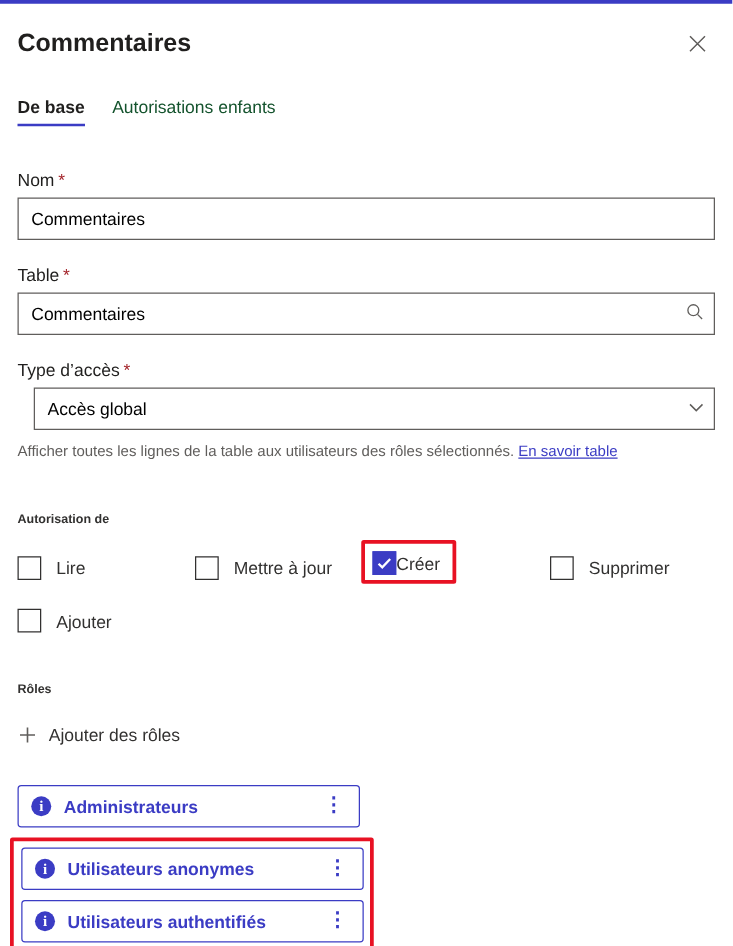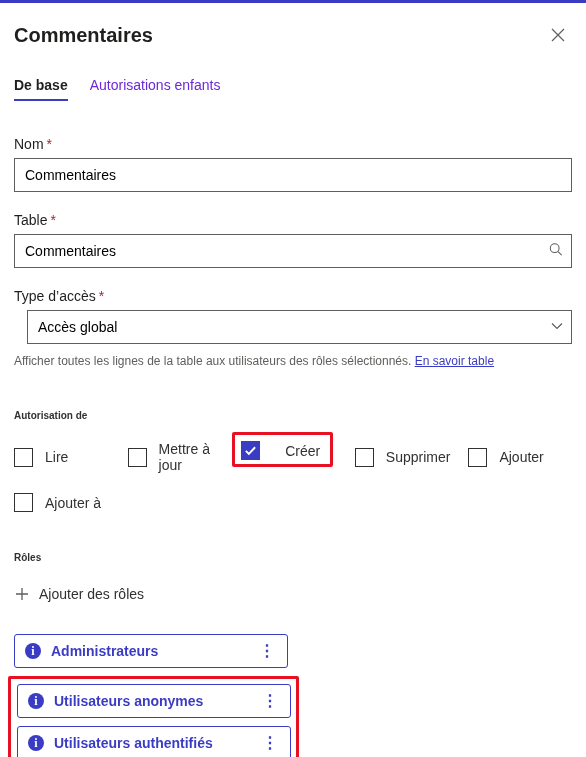--- a/index.html
+++ b/index.html
@@ -39,21 +39,21 @@
   }
   .tabs {
     display: flex;
     gap: 22px;
     border-bottom: 0;
     margin-bottom: 35px;
   }
   .tab {
     padding-bottom: 6px;
     font-size: 14px;
-    color: #6d28d9;
+    color: #14532d;
     cursor: pointer;
   }
   .tab.active {
     font-weight: 600;
     border-bottom: 2.5px solid #3b3cc4;
     color: #201f1e;
   }
   .field-label {
     font-size: 14px;
     font-weight: 400;
@@ -95,21 +95,21 @@
     margin-bottom: 42px;
   }
   .helper a { color: #3b3cc4; text-decoration: underline; cursor: pointer; }
   .section-label {
     font-size: 10px;
     font-weight: 600;
     margin-bottom: 20px;
   }
   .perm-grid {
     display: grid;
-    grid-template-columns: 1fr 1fr 1fr 1fr 1fr;
+    grid-template-columns: 1fr 1fr 1fr 1fr;
     column-gap: 10px;
     row-gap: 20px;
     margin-bottom: 40px;
   }
   .perm-item {
     display: flex;
     align-items: center;
     gap: 12px;
   }
   .chk {
@@ -266,45 +266,41 @@
       <span class="perm-label">Lire</span>
     </label>
 
     <label class="perm-item">
       <span class="chk"></span>
       <span class="perm-label">Mettre à jour</span>
     </label>
 
     <div>
       <span class="highlight-box">
-        <label class="perm-item" style="gap:25px;">
+        <label class="perm-item" style="gap:0;">
           <span class="chk checked">
             <svg width="13" height="13" viewBox="0 0 14 14">
                 <path d="M2 7.5 L5.2 10.7 L12 3.5" stroke="currentColor" stroke-width="2" fill="none"></path>
               </svg>
           </span>
           <span class="perm-label">Créer</span>
         </label>
       </span>
     </div>
 
     <label class="perm-item">
       <span class="chk"></span>
       <span class="perm-label">Supprimer</span>
     </label>
 
     <label class="perm-item">
       <span class="chk"></span>
       <span class="perm-label">Ajouter</span>
     </label>
 
-    <label class="perm-item">
-      <span class="chk"></span>
-      <span class="perm-label">Ajouter à</span>
-    </label>
   </div>
 
   
   <div class="section-label roles-section">Rôles</div>
 
   <div class="add-roles">
     <span class="plus">
       <svg width="14" height="14" viewBox="0 0 14 14">
           <path d="M7 1 V13 M1 7 H13" stroke="currentColor" stroke-width="1.3"></path>
         </svg>

